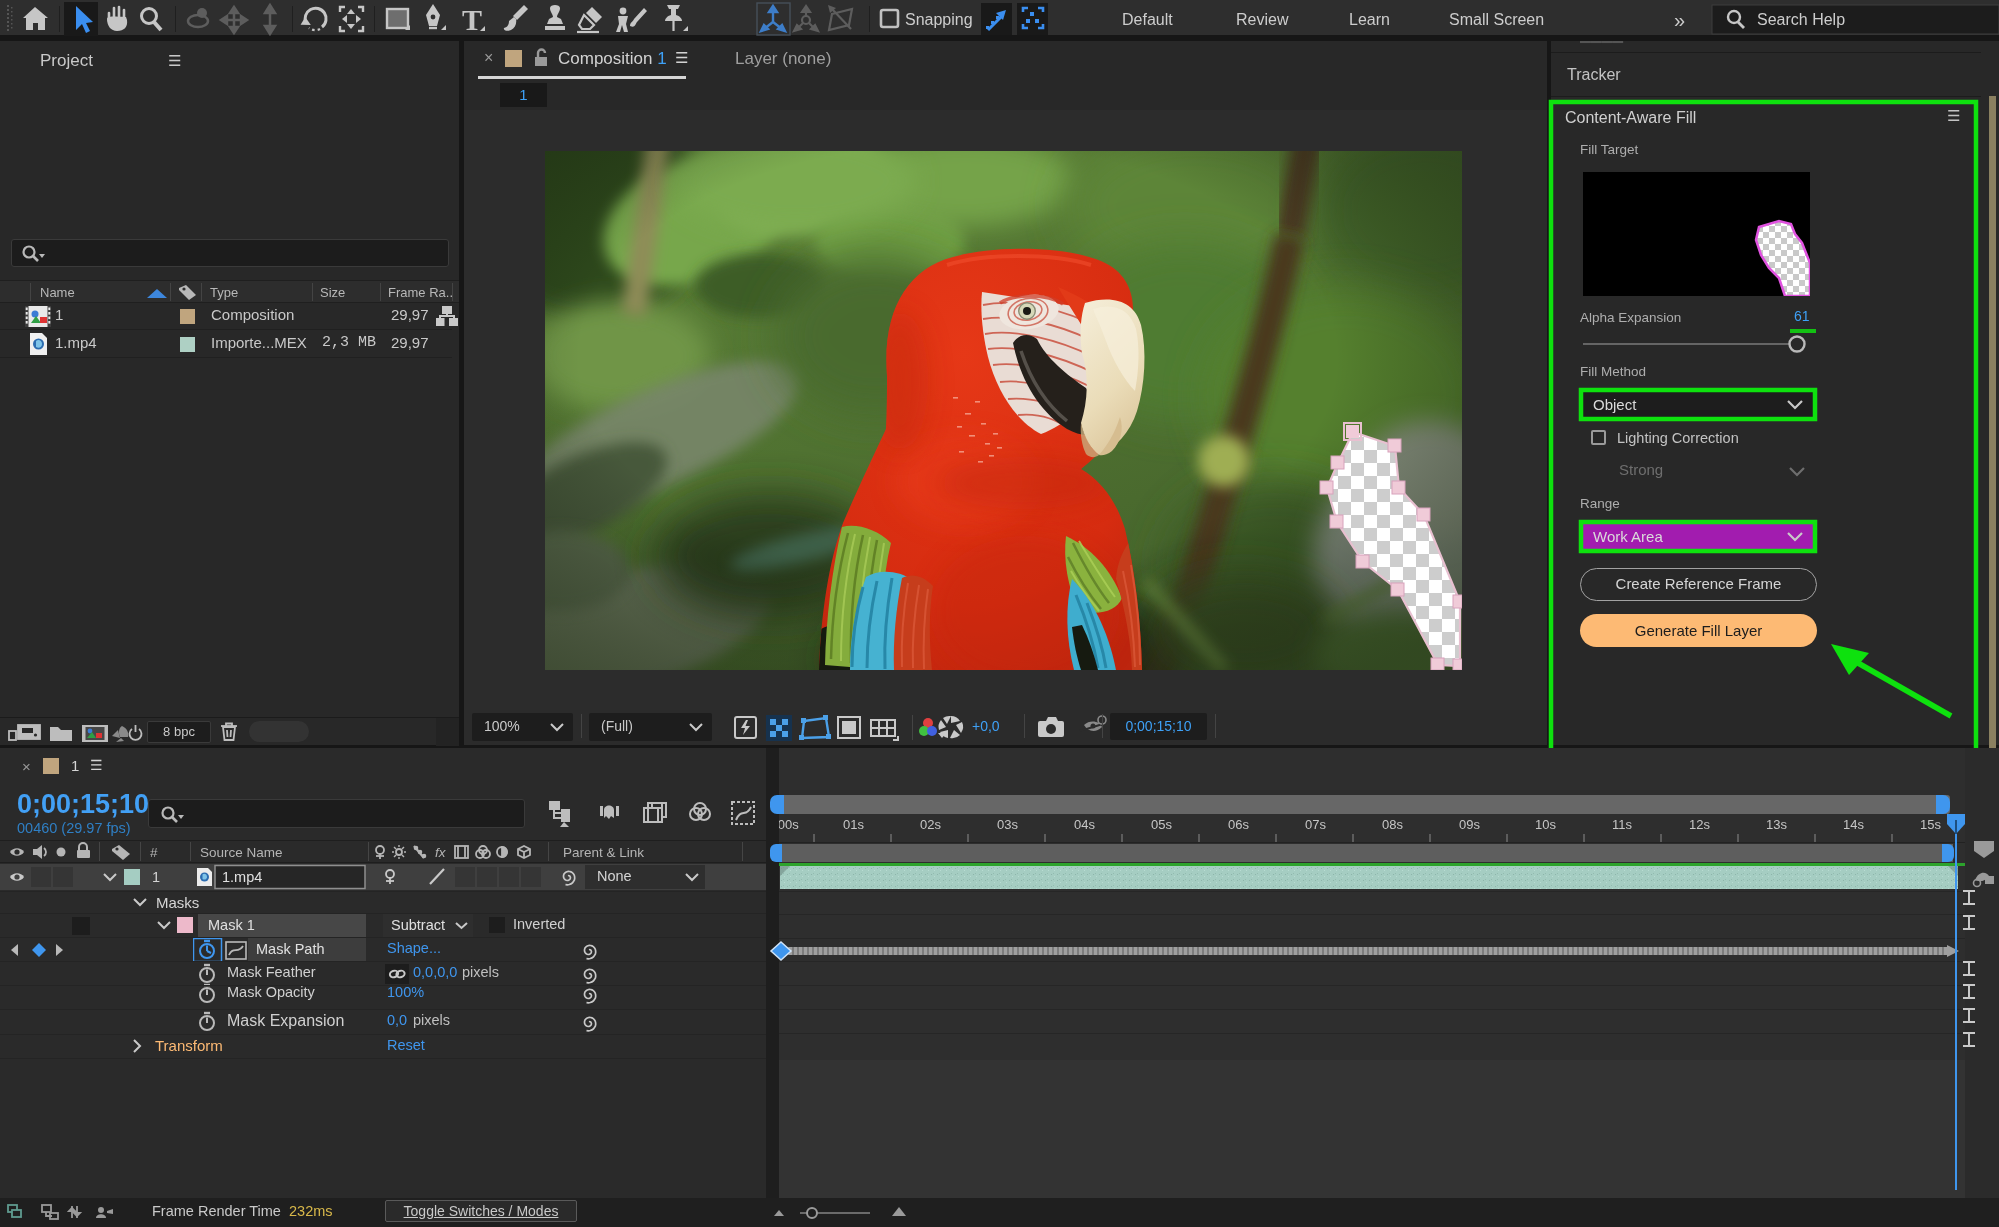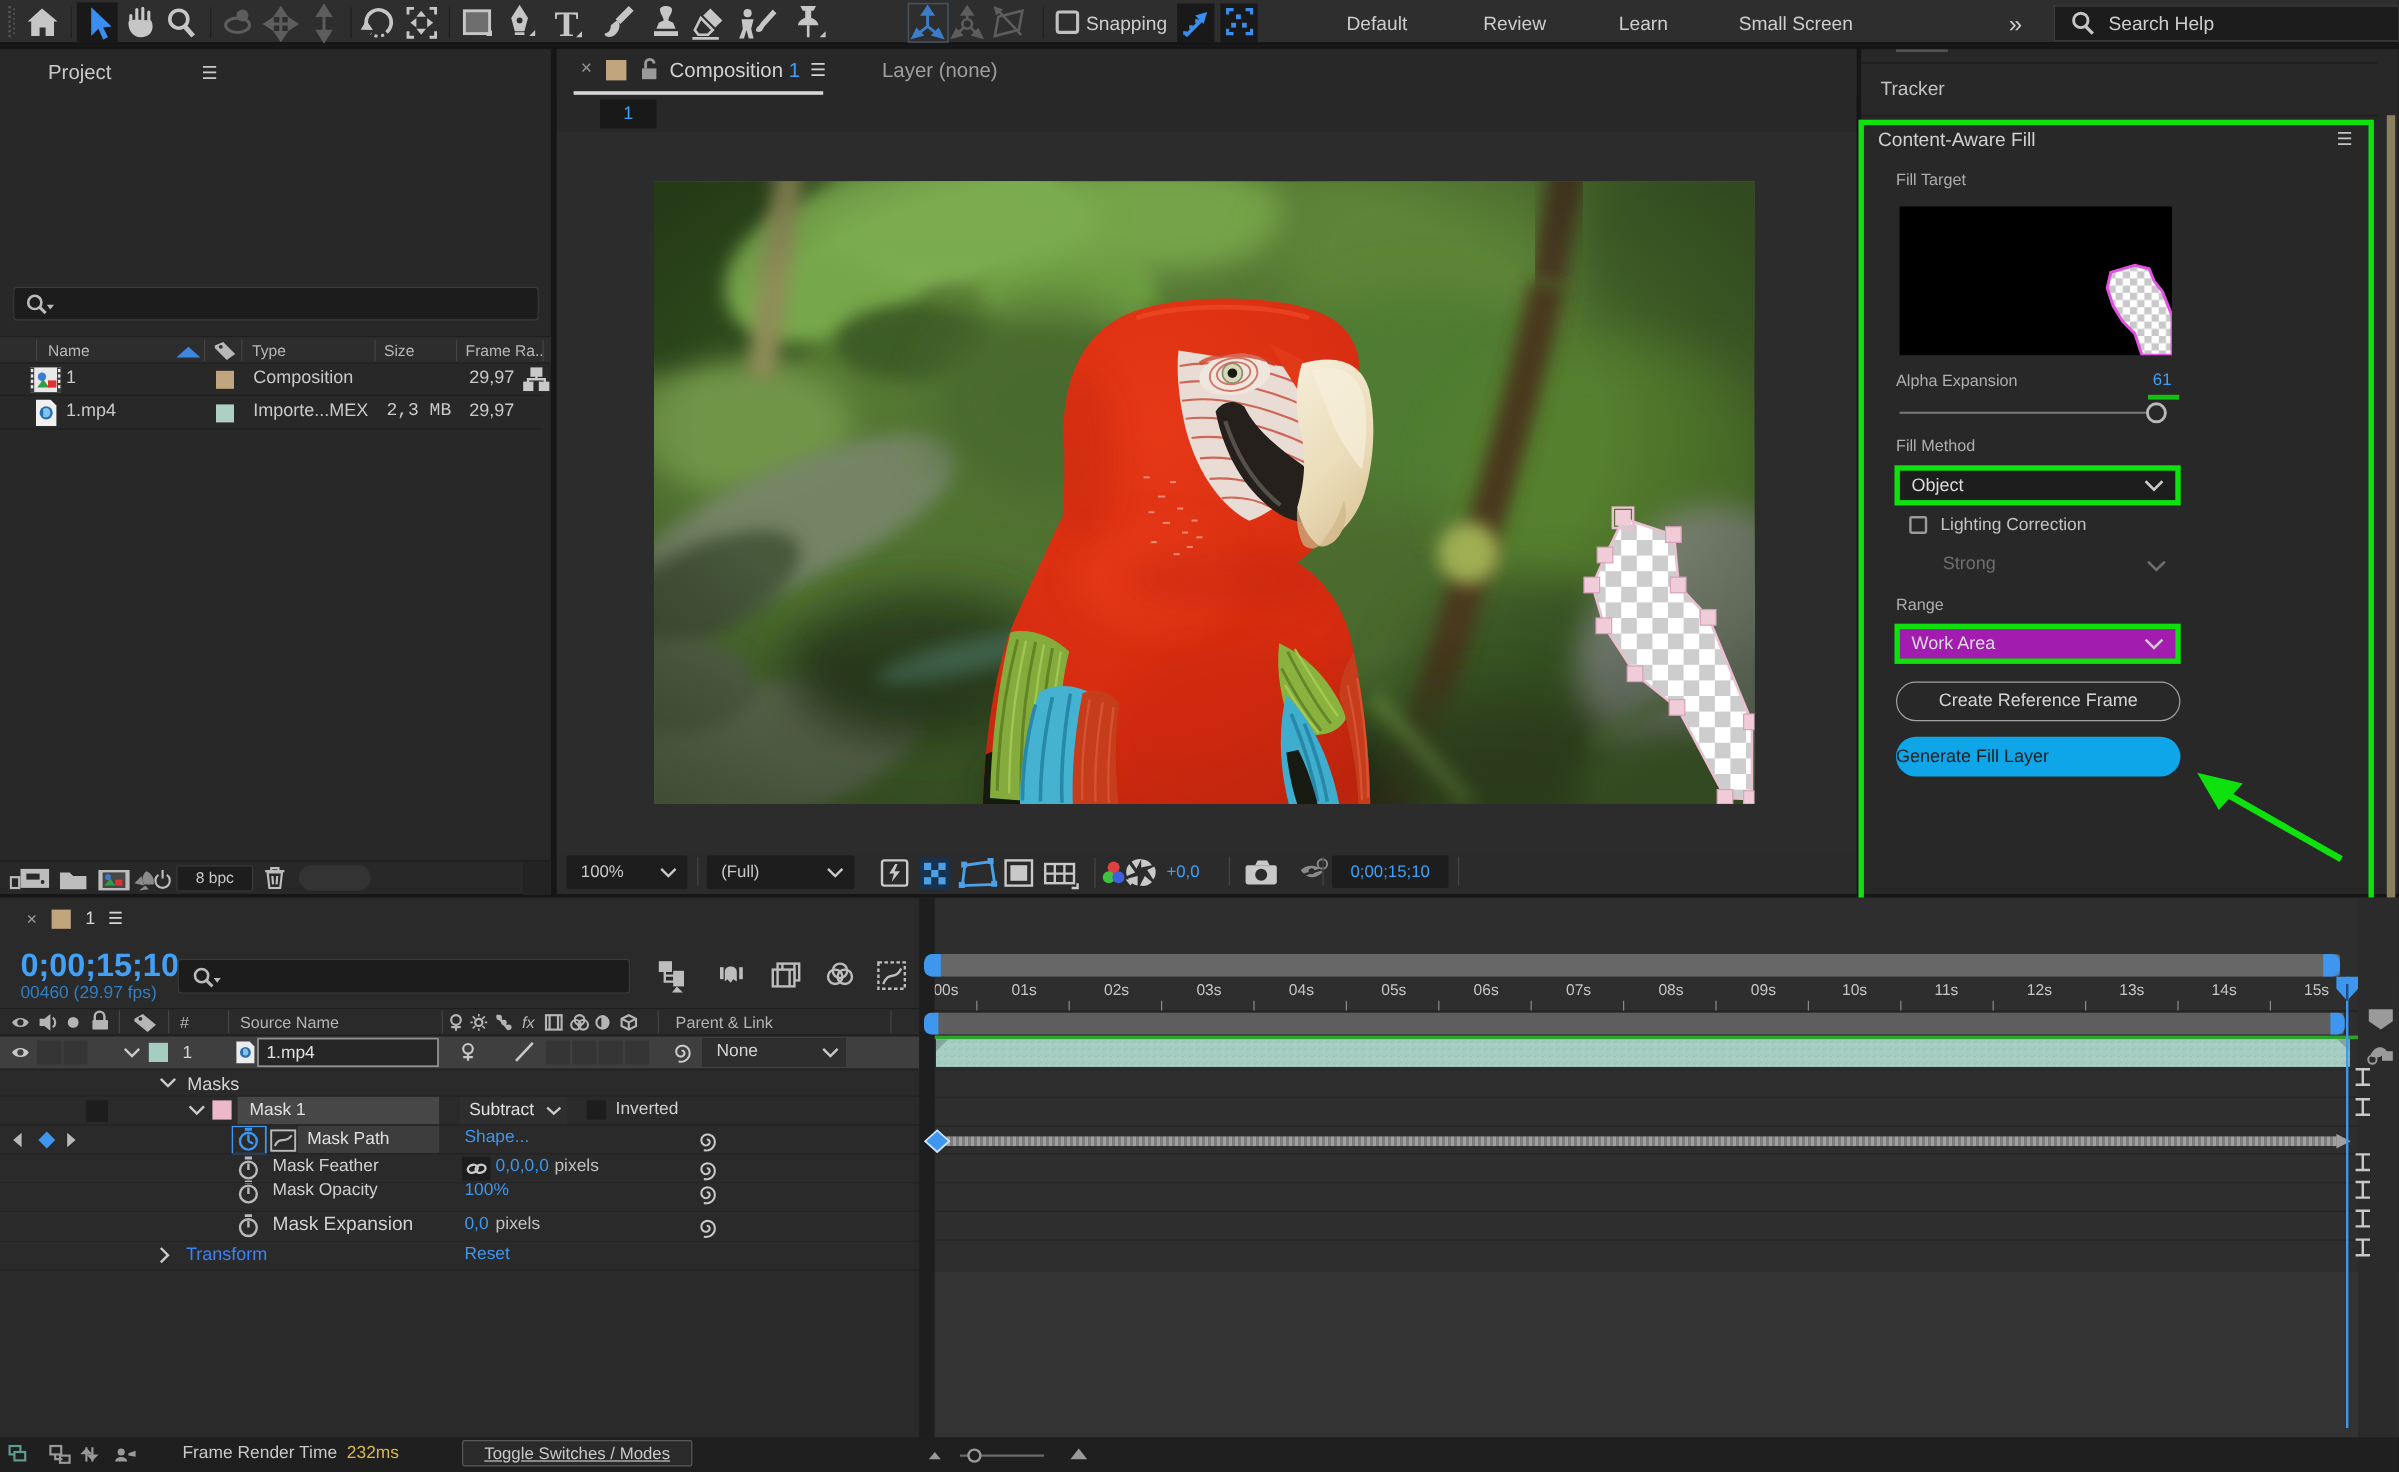--- a/index.html
+++ b/index.html
@@ -668,21 +668,21 @@
         <path d="M1 1 L8 8 L15 1" stroke="#6e6e6e" stroke-width="2.2" fill="none"></path>
       </svg>
  <div class="abs" style="left:29px;top:455px;font-size:13.5px;color:#aeaeae;">Range</div>
  <div class="abs" style="left:32px;top:483px;width:230px;height:25px;background:#a21caf;color:#dadada;font-size:15px;">
    <span style="position:absolute;left:10px;top:4px;">Work Area</span>
    <svg class="abs" style="left:204px;top:8px" width="16" height="10">
           <path d="M1 1 L8 8 L15 1" stroke="#c9c9c9" stroke-width="2.2" fill="none"></path>
         </svg>
  </div>
  <div class="abs" style="left:29px;top:527px;width:237px;height:33px;border:1.5px solid #a2a2a2;border-radius:17px;color:#d5d5d5;font-size:15px;text-align:center;line-height:30px;">Create Reference Frame</div>
- <div class="abs" style="left:29px;top:573px;width:237px;height:33px;background:#0ea5e9;border-radius:17px;color:#1d1d1d;font-size:15px;text-align:left;line-height:33px;">Generate Fill Layer</div>
+ <div class="abs" style="left:29px;top:573px;width:237px;height:33px;background:#fdba74;border-radius:17px;color:#1d1d1d;font-size:15px;text-align:center;line-height:33px;">Generate Fill Layer</div>
 
  <div class="abs" style="left:438px;top:55px;width:7px;height:680px;background:#8a8060;"></div>
 </div>
 
 <svg class="abs" style="left:0;top:0;pointer-events:none" width="1999" height="1227">
  <g fill="none" stroke="#0ee10e" stroke-width="4.5">
   <rect x="1551" y="102" width="425" height="664"></rect>
   <rect x="1581" y="390" width="234" height="29"></rect>
   <rect x="1581" y="522" width="234" height="29"></rect>
  </g>
@@ -938,21 +938,21 @@
    <div class="abs" style="left:413px;top:2px;font-size:14.5px;color:#c0c0c0;">pixels</div>
    <svg class="abs" style="left:578px;top:2px" width="22" height="20">
             <path d="M11.0 9.8 L11.3 9.7 L11.7 9.6 L12.1 9.7 L12.6 9.9 L12.9 10.3 L13.2 10.8 L13.4 11.3 L13.4 11.9 L13.2 12.6 L12.9 13.2 L12.4 13.7 L11.7 14.2 L10.9 14.4 L10.1 14.5 L9.2 14.3 L8.3 13.9 L7.6 13.2 L7.0 12.4 L6.6 11.4 L6.5 10.3 L6.6 9.1 L7.0 8.0 L7.8 7.0 L8.8 6.2 L9.9 5.7 L11.3 5.4 L12.7 5.5 L14.0 5.9 L15.3 6.6 L16.4 7.7 L17.2 9.0 L17.6 10.6 L17.7 12.2 L17.4 13.9 L16.6 15.4 L15.5 16.8 L14.0 17.9 L12.3 18.5 L10.4 18.8 L8.5 18.6" fill="none" stroke="#c9c9c9" stroke-width="1.7"></path>
           </svg>
   </div>
 
   <div class="abs" style="left:0;top:286px;width:766px;height:24px;border-top:1px solid #242424;">
    <svg class="abs" style="left:128px;top:0" width="20" height="24">
             <path d="M6 5 L12 11 L6 17" fill="none" stroke="#c9c9c9" stroke-width="2"></path>
           </svg>
-   <div class="abs" style="left:155px;top:2px;font-size:15px;color:#3b82f6;">Transform</div>
+   <div class="abs" style="left:155px;top:2px;font-size:15px;color:#fdba74;">Transform</div>
    <div class="abs" style="left:387px;top:2px;font-size:14.5px;color:#3f96ee;">Reset</div>
   </div>
   <div class="abs" style="left:0;top:310px;width:766px;height:1px;background:#242424;"></div>
 
   <div class="abs" style="left:0;top:143px;width:766px;height:1px;background:#242424;"></div>
   <div class="abs" style="left:0;top:189px;width:766px;height:1px;background:#242424;"></div>
   <div class="abs" style="left:0;top:213px;width:766px;height:1px;background:#242424;"></div>
   <div class="abs" style="left:0;top:237px;width:766px;height:1px;background:#242424;"></div>
   <div class="abs" style="left:0;top:261px;width:766px;height:1px;background:#242424;"></div>
  </div>

